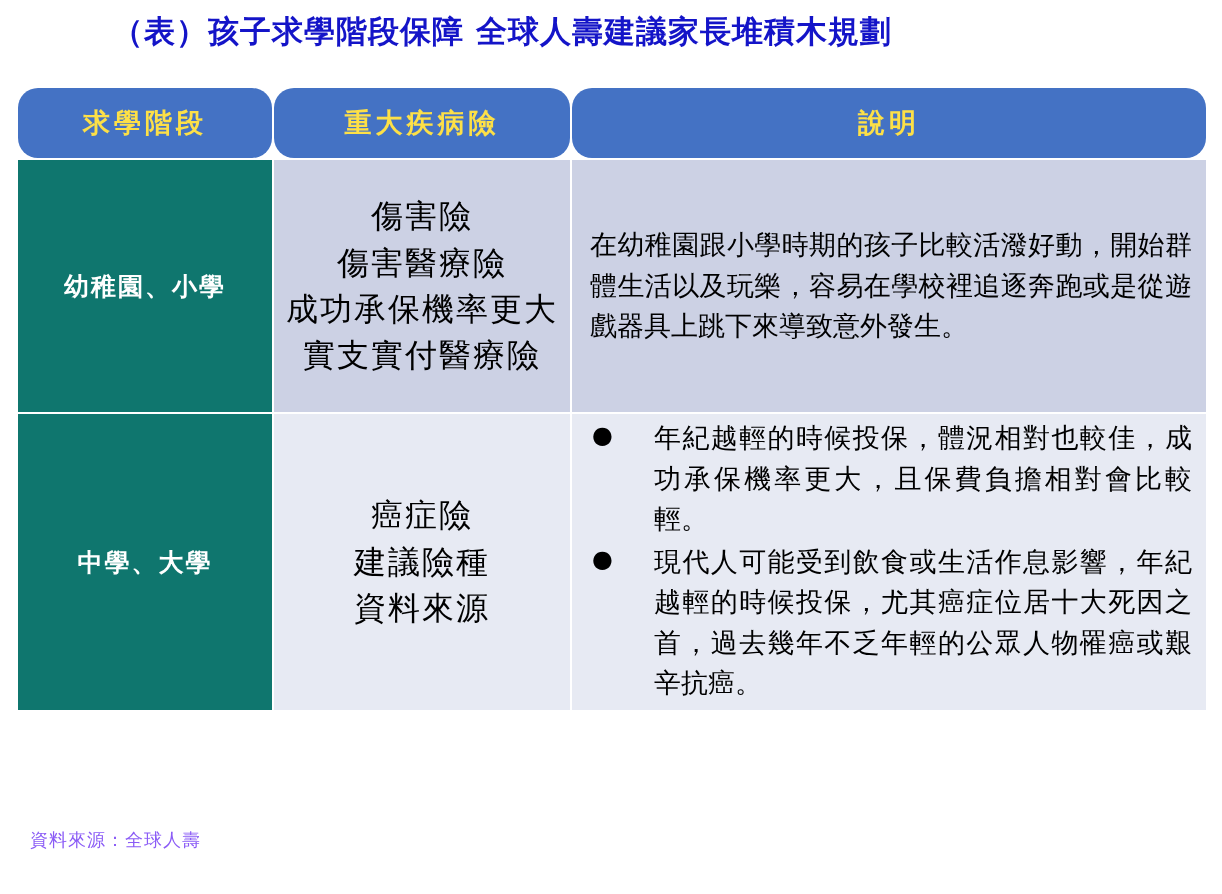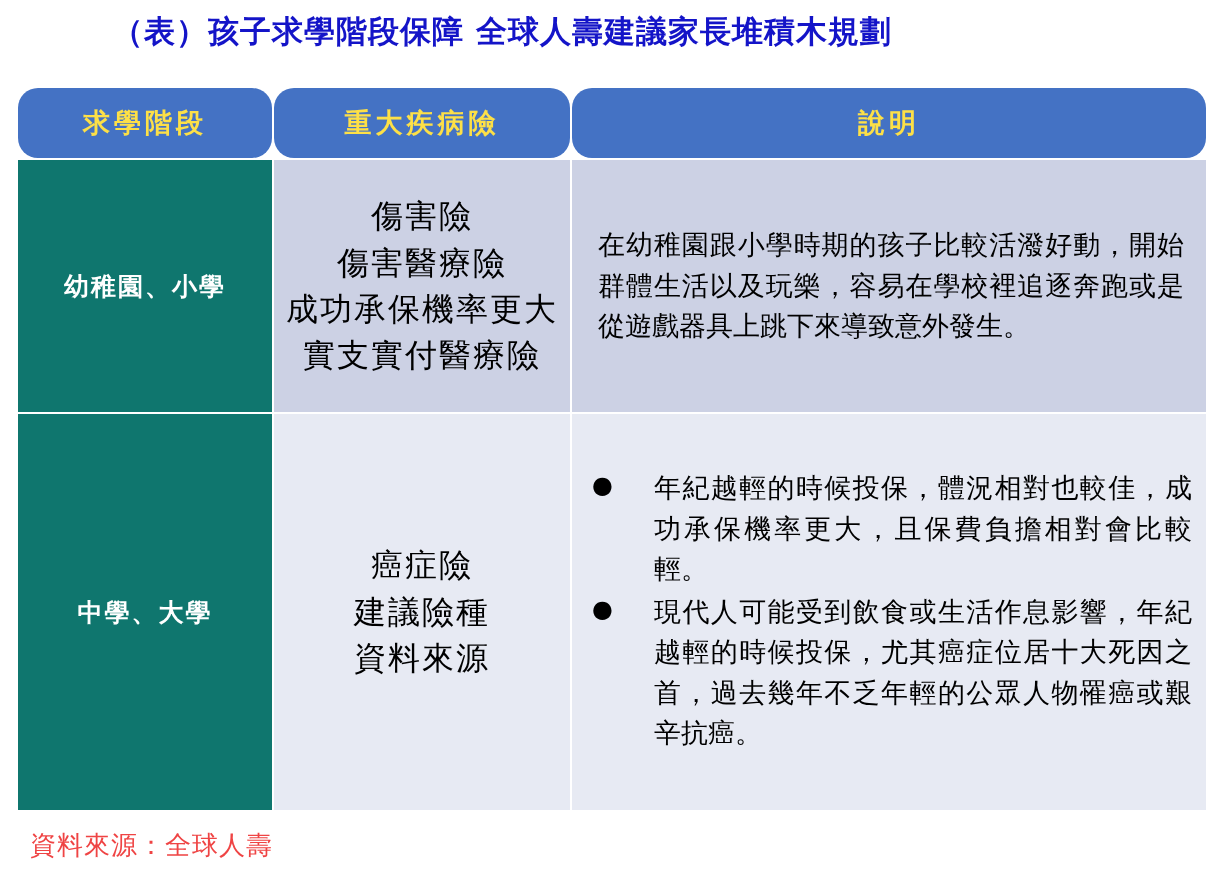--- a/index.html
+++ b/index.html
@@ -66,21 +66,21 @@
   
   .stage-cell {
     background: #0f766e;
     color: #ffffff;
     font-size: 25px;
     font-weight: bold;
     text-align: center;
     letter-spacing: 2px;
   }
   .row-primary .stage-cell { height: 252px; }
-  .row-secondary .stage-cell { height: 396px; }
+  .row-secondary .stage-cell { height: 296px; }
 
   
   .row-primary .body-cell   { background: #ccd1e4; }
   .row-secondary .body-cell { background: #e7eaf3; }
 
   .type-cell {
     text-align: center;
     font-size: 32px;
     color: #000000;
     line-height: 1.45;
@@ -91,21 +91,21 @@
   .desc-cell {
     font-size: 27px;
     color: #000000;
     line-height: 1.5;
     letter-spacing: 0px;
     padding: 0 14px 0 18px !important;
     text-align: justify;
     text-justify: inter-character;
   }
   .desc-paragraph {
-    margin: 8px;
+    margin: 0;
   }
 
   
   .desc-bullets {
     list-style: none;
     margin: 0;
     padding: 0;
   }
   .desc-bullets li {
     position: relative;
@@ -120,22 +120,22 @@
     top: -1px;
     font-size: 24px;
     line-height: 1.5;
   }
 
   
   #source-note {
     position: absolute;
     left: 30px;
     top: 828px;
-    font-size: 26px;
-    color: #ef4444;
+    font-size: 18px;
+    color: #8b5cf6;
     letter-spacing: 1px;
     text-align: right;
   }
 </style>
 </head>
 <body>
 
 <div id="chart-title">（表）孩子求學階段保障 全球人壽建議家長堆積木規劃</div>
 
 <table id="insurance-table">

